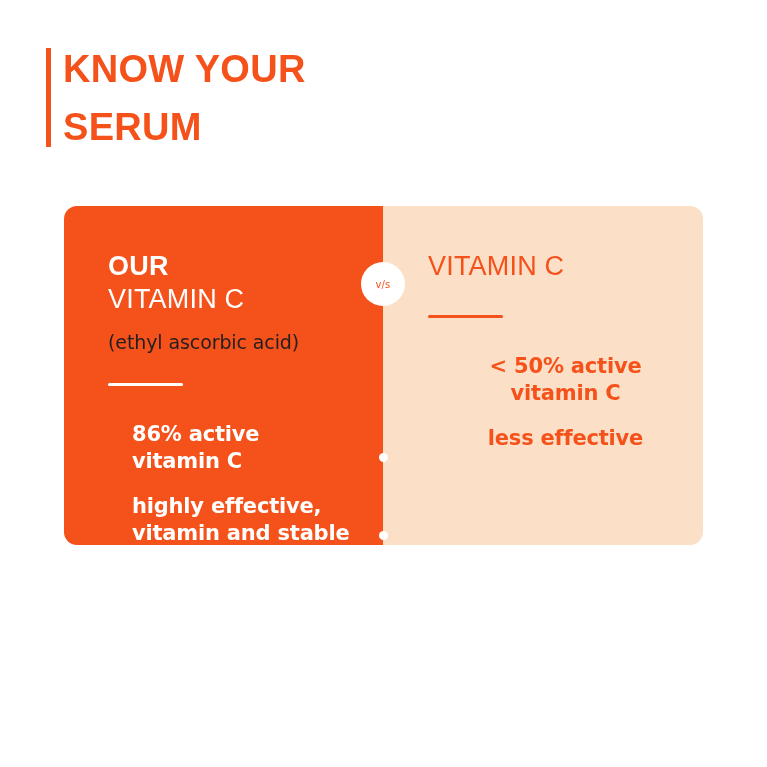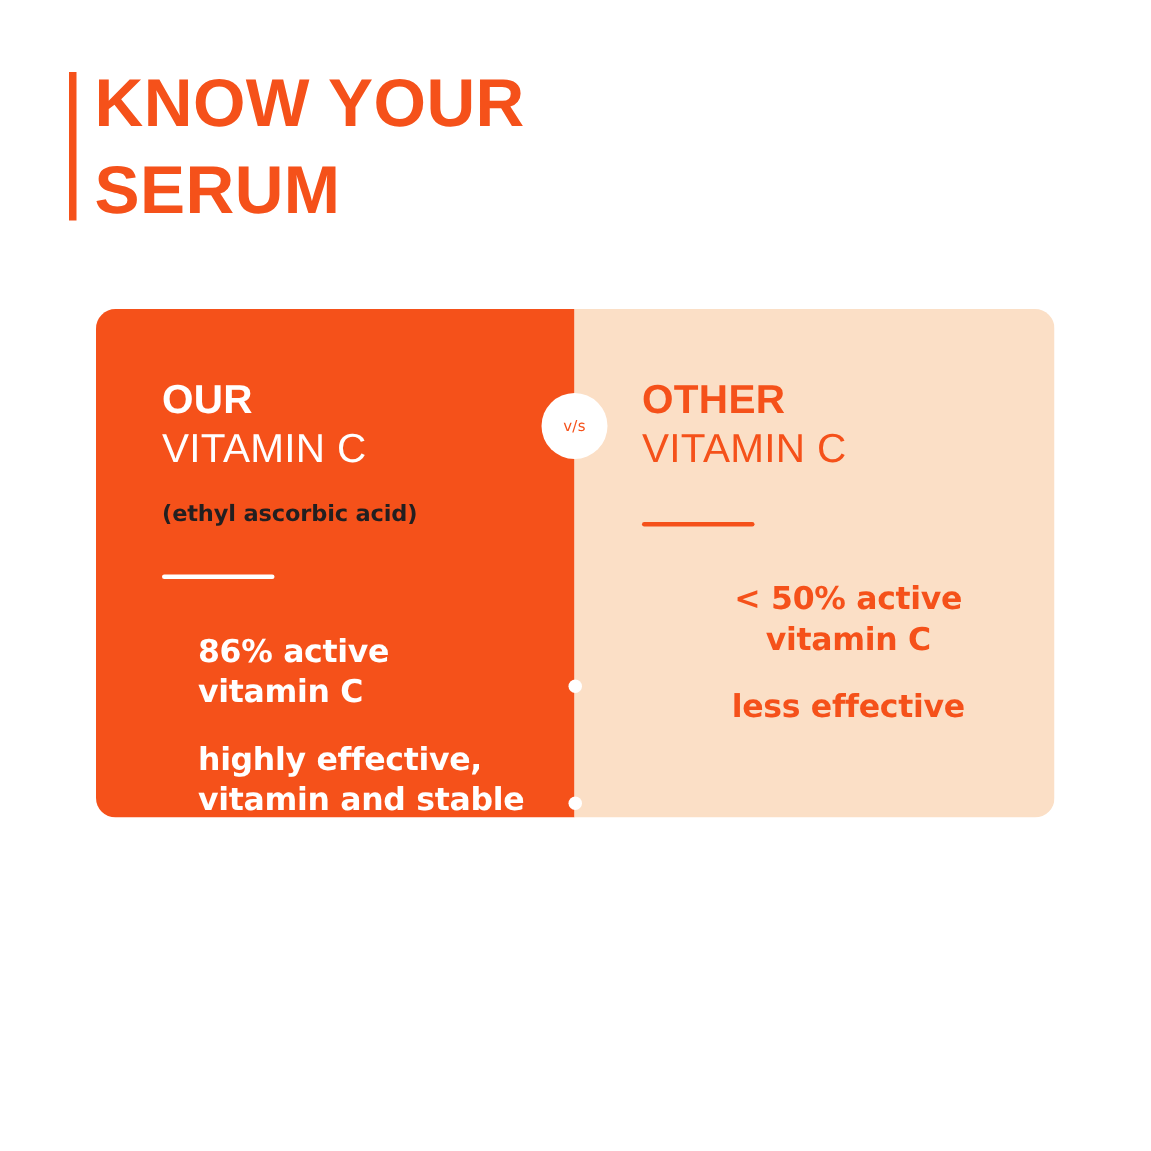--- a/index.html
+++ b/index.html
@@ -33,21 +33,21 @@
     background: #F5511A;
   }
   #heading-text {
     position: absolute;
     left: 17px;
     top: -6px;
     width: 400px;
     color: #F5511A;
     font-family: "Liberation Sans", sans-serif;
     font-weight: bold;
-    font-size: 45px;
+    font-size: 38px;
     line-height: 58px;
     letter-spacing: 0.3px;
     white-space: pre-line;
   }
 
   
   #compare-card {
     position: absolute;
     left: 64px;
     top: 206px;
@@ -82,25 +82,24 @@
     margin: 0;
   }
   .col-title .kicker { font-weight: bold; display: block; }
   .col-title .name   { font-weight: normal; display: block; }
   #left-title  { color: #ffffff; }
   #right-title { color: #F5511A; }
 
   .col-sub {
     margin: 17px 0 0 0;
     font-family: "DejaVu Sans", sans-serif;
-    font-size: 15px;
+    font-size: 19px;
     line-height: 18px;
     color: #231f20;
     letter-spacing: -0.1px;
-    font-weight: bold;
   }
 
   .col-rule {
     margin-top: 32px;
     width: 75px;
     height: 3px;
     border-radius: 2px;
   }
   #left-rule  { background: #ffffff; }
   #right-rule { background: #F5511A; }
@@ -177,21 +176,20 @@
     <ul class="col-points" id="left-points">
       <li>86% active
 vitamin C</li>
       <li>highly effective,
 vitamin and stable</li>
     </ul>
   </div>
 
   <div class="card-half" id="card-right">
     <h2 class="col-title" id="right-title">
-      <span class="kicker">OTHER</span>
       <span class="name">VITAMIN C</span>
     </h2>
     <div class="col-rule" id="right-rule"></div>
     <ul class="col-points" id="right-points">
       <li>&lt; 50% active
 vitamin C</li>
       <li>less effective</li>
     </ul>
   </div>
 

